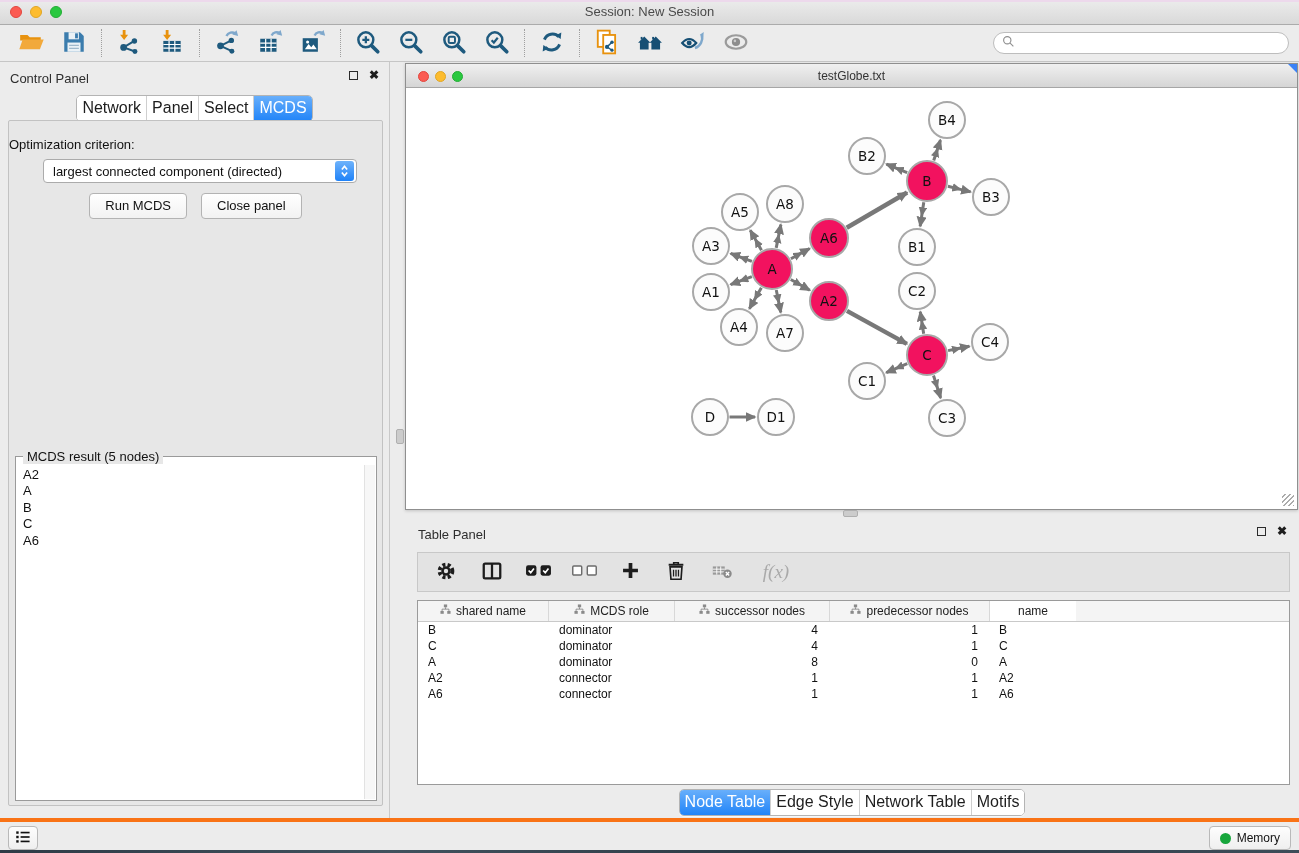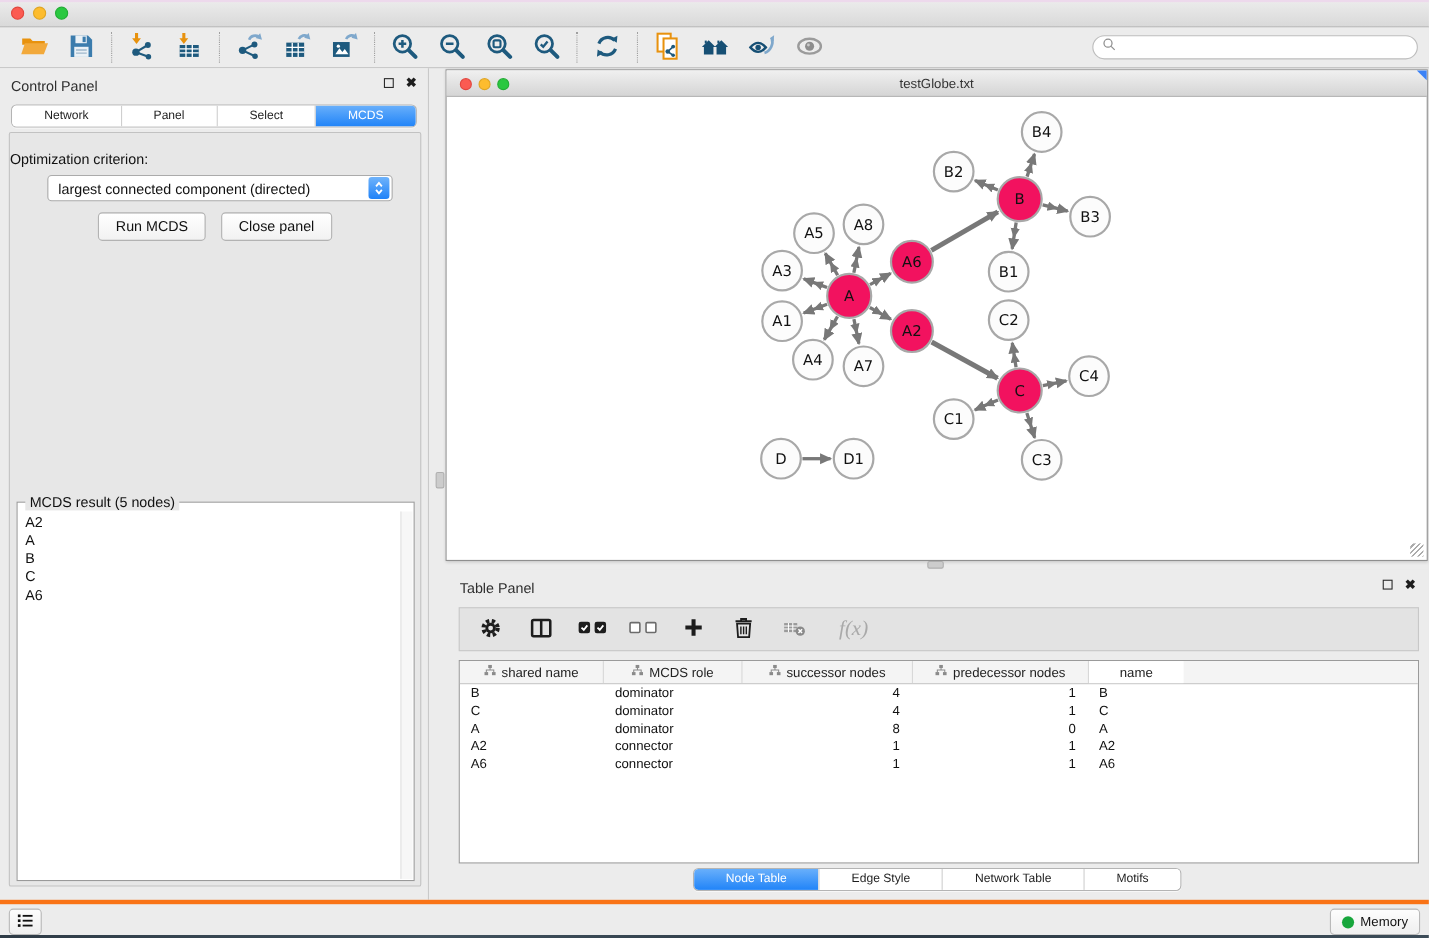--- a/index.html
+++ b/index.html
@@ -31,21 +31,21 @@
   
   .control-panel { position:absolute; left:0; top:62px; width:390px; height:756px; background:#ECECEC; border-right:1px solid #C9C9C9; }
   .panel-header { position:absolute; left:0; top:0; width:100%; height:28px; }
   .panel-title { position:absolute; left:10px; top:9px; font-size:13px; color:#2E2E2E; }
   .panel-btns { position:absolute; right:10px; top:8px; display:flex; gap:11px; align-items:center; }
   .float-btn { width:9px; height:9px; border:1.6px solid #2B2B2B; display:inline-block; background:transparent; }
   .close-btn { font-size:12px; font-weight:bold; color:#1D1D1D; line-height:10px; }
 
   .seg { display:inline-flex; border:1px solid #B4B4B4; border-radius:5px; background:#fff; overflow:hidden;
     box-shadow:0 1px 0 rgba(255,255,255,.6); }
-  .seg .s { padding:3px 29px 4px; font-size:11px; color:#1E1E1E; background:#fff; border-left:1px solid #CFCFCF; cursor:pointer; white-space:nowrap; }
+  .seg .s { padding:3px 5px 4px; font-size:16px; color:#1E1E1E; background:#fff; border-left:1px solid #CFCFCF; cursor:pointer; white-space:nowrap; }
   .seg .s:first-child { border-left:none; }
   .seg .s.sel { background:linear-gradient(#68AFFB,#2184F8); color:#fff; }
   .cp-tabs { position:absolute; left:0; top:33px; width:100%; text-align:center; }
 
   .cp-body { position:absolute; left:8px; top:58px; width:375px; height:686px; background:#E7E7E7;
     border:1px solid #C2C2C2; border-radius:2px; }
   .opt-label { position:absolute; left:0; top:16px; width:100%; text-align:left; font-size:13px; color:#111; }
   .dropdown { position:absolute; left:34px; top:38px; width:314px; height:24px; background:#fff; border:1px solid #ABABAB;
     border-radius:4px; display:flex; align-items:center; cursor:pointer; }
   .dropdown .dd-text { flex:1; font-size:13px; color:#111; padding-left:9px; white-space:nowrap; overflow:hidden; }
@@ -113,20 +113,21 @@
 <body>
 
 <div class="app">
 
   <div class="titlebar">
     <div class="lights">
       <span class="light red"></span>
       <span class="light yellow"></span>
       <span class="light green"></span>
     </div>
+    <div class="win-title">Session: New Session</div>
   </div>
 
   <div class="toolbar">
     <div id="toolbarButtons" style="display:flex;align-items:center;">
         <button class="tbtn">
           <span><svg viewBox="0 0 24 24" width="26" height="26">
               <path d="M2 5.5h6.8l2 2.2H21v3H2z" fill="#E8920E"></path>
               <path d="M1.2 18.8L4.3 9.6h19.4l-3.5 9.2z" fill="#F2A93B"></path>
             </svg></span>
         </button>

